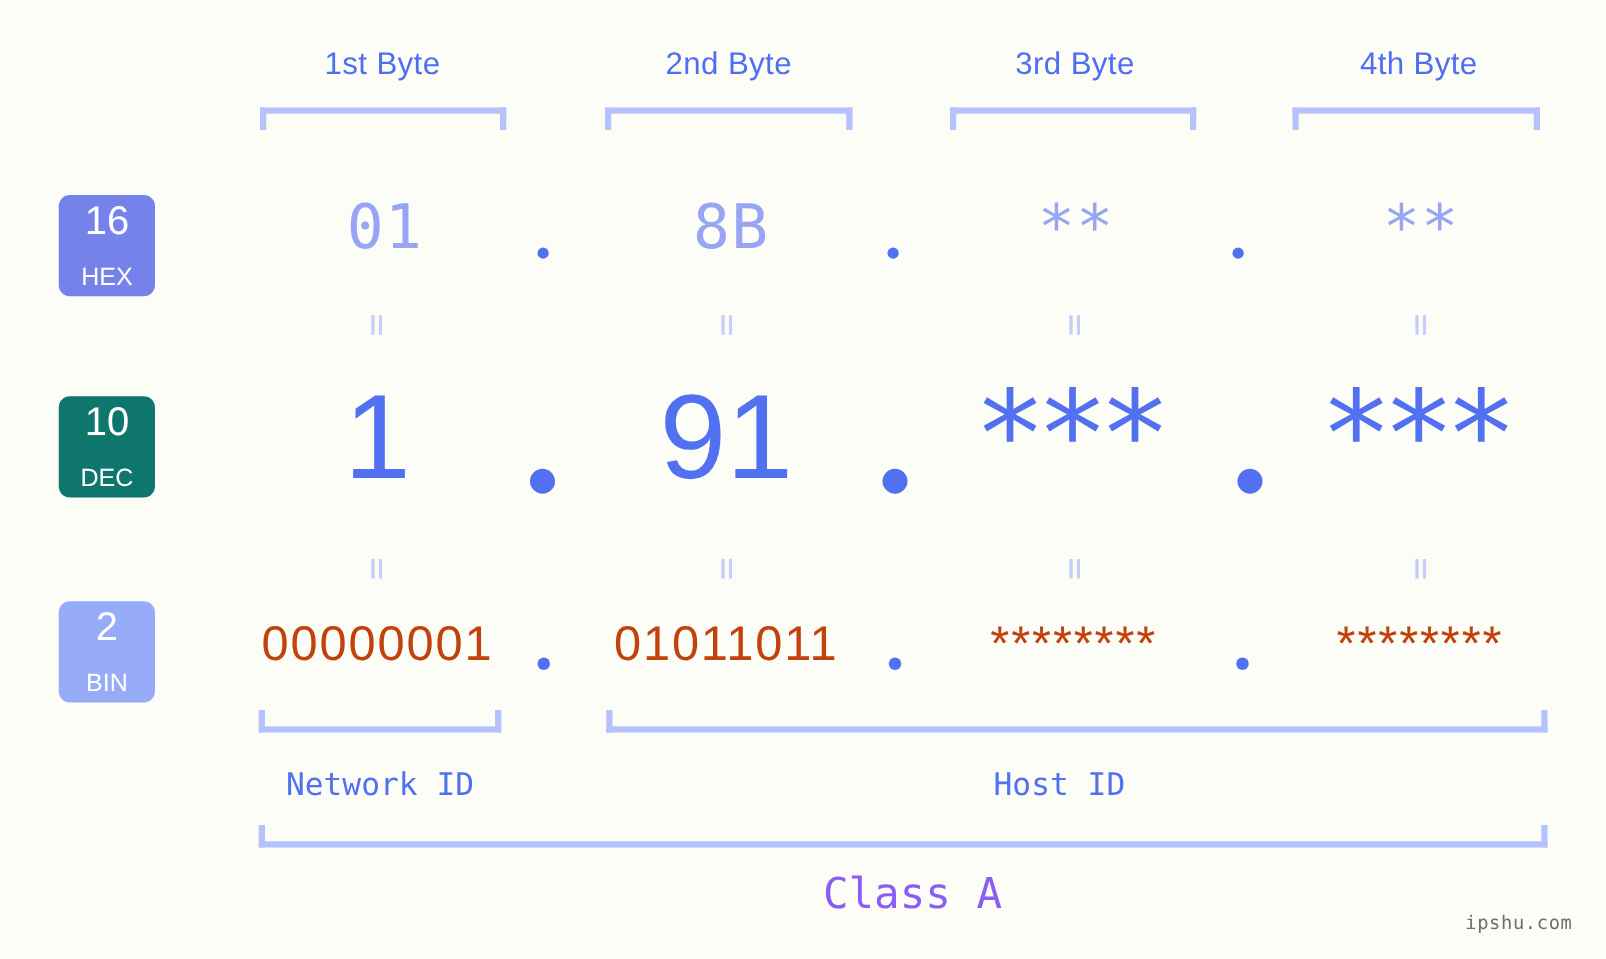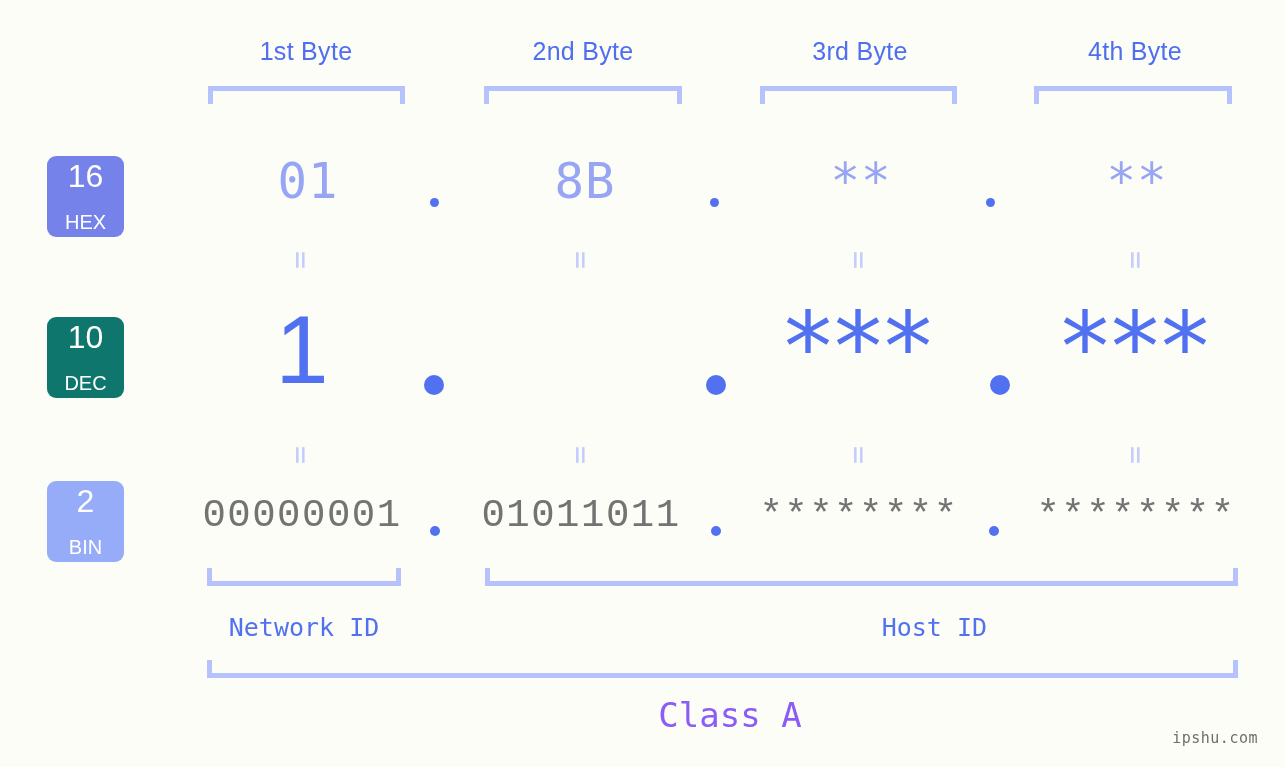--- a/index.html
+++ b/index.html
@@ -105,23 +105,23 @@
     letter-spacing: 0px;
     font-weight: 400;
   }
   .dec-val.stars {
     font-family: "DejaVu Sans", sans-serif;
     font-size: 96px;
     letter-spacing: 2px;
   }
 
   .bin-val {
-    font-family: Liberation Mono, monospace;
+    font-family: Liberation Sans, sans-serif;
     font-size: 39px;
-    color: #737373;
+    color: #c2410c;
     letter-spacing: 1.5px;
   }
 
   
   .dot {
     position: absolute;
     border-radius: 50%;
     background: #5271f0;
   }
   .dot.small { width: 9px; height: 9px; }
@@ -204,20 +204,21 @@
   <div class="dot small" style="left:986px; top:198px;"></div>
   <div class="cell hex-val" style="left:1007px; top:153px; width:260px;">**</div>
 
   <div class="eq" style="left:290px; top:245px;">=</div>
   <div class="eq" style="left:570px; top:245px;">=</div>
   <div class="eq" style="left:848px; top:245px;">=</div>
   <div class="eq" style="left:1125px; top:245px;">=</div>
 
   <div class="cell dec-val" style="left:172px; top:295px; width:260px;">1</div>
   <div class="dot big" style="left:424px; top:375px;"></div>
+  <div class="cell dec-val" style="left:451px; top:295px; width:260px;">91</div>
   <div class="dot big" style="left:706px; top:375px;"></div>
   <div class="cell dec-val stars" style="left:729px; top:292px; width:260px;">***</div>
   <div class="dot big" style="left:990px; top:375px;"></div>
   <div class="cell dec-val stars" style="left:1006px; top:292px; width:260px;">***</div>
 
   <div class="eq" style="left:290px; top:440px;">=</div>
   <div class="eq" style="left:570px; top:440px;">=</div>
   <div class="eq" style="left:848px; top:440px;">=</div>
   <div class="eq" style="left:1125px; top:440px;">=</div>
 
@@ -226,20 +227,20 @@
   <div class="cell bin-val" style="left:455px; top:494px; width:252px;">01011011</div>
   <div class="dot mid" style="left:711px; top:526px;"></div>
   <div class="cell bin-val" style="left:733px; top:494px; width:252px;">********</div>
   <div class="dot mid" style="left:989px; top:526px;"></div>
   <div class="cell bin-val" style="left:1010px; top:494px; width:252px;">********</div>
 
   <div class="bracket-bottom" style="left:207px; top:568px; width:194px;"></div>
   <div class="bracket-bottom" style="left:485px; top:568px; width:753px;"></div>
 
   <div class="id-label" style="left:174px; top:613px; width:260px;">Network ID</div>
-  <div class="id-label" style="left:762px; top:613px; width:225px;text-align:right;">Host ID</div>
+  <div class="id-label" style="left:735px; top:613px; width:225px;">Host ID</div>
 
   <div class="bracket-bottom" style="left:207px; top:660px; width:1031px;"></div>
   <div class="class-label" style="left:580px; top:695px; width:300px;">Class A</div>
 
   <div class="watermark">ipshu.com</div>
 
 </div>
 
 </body></html>

